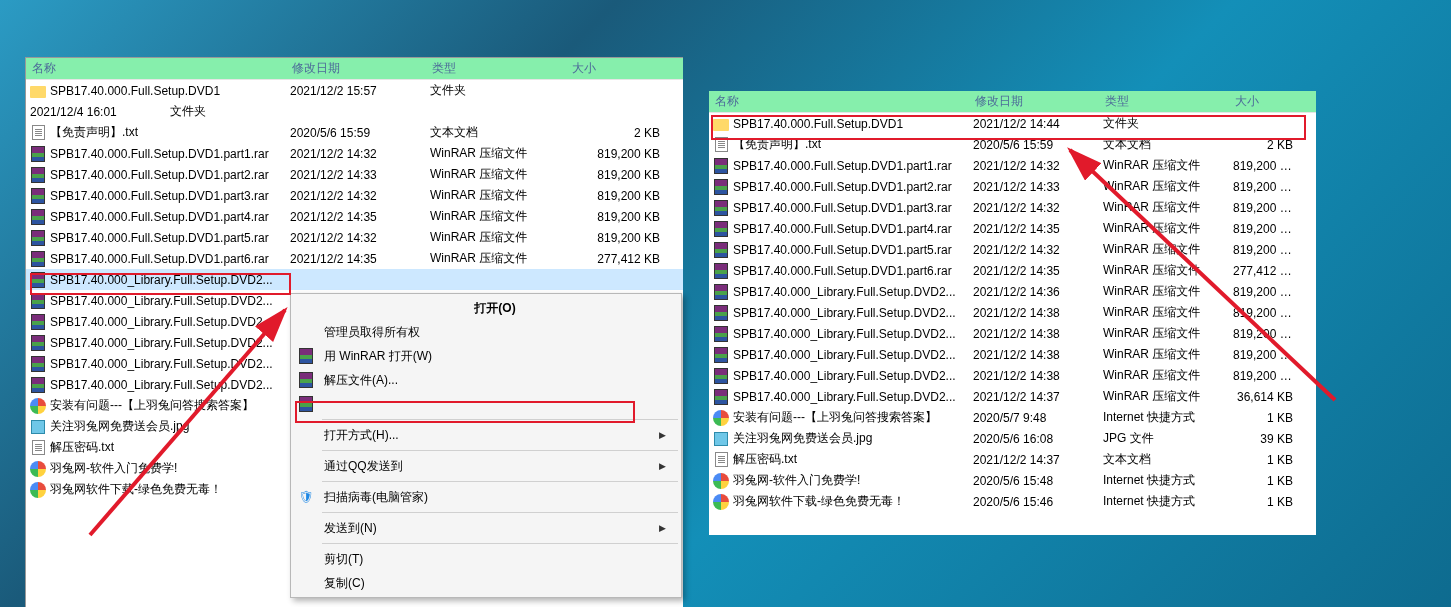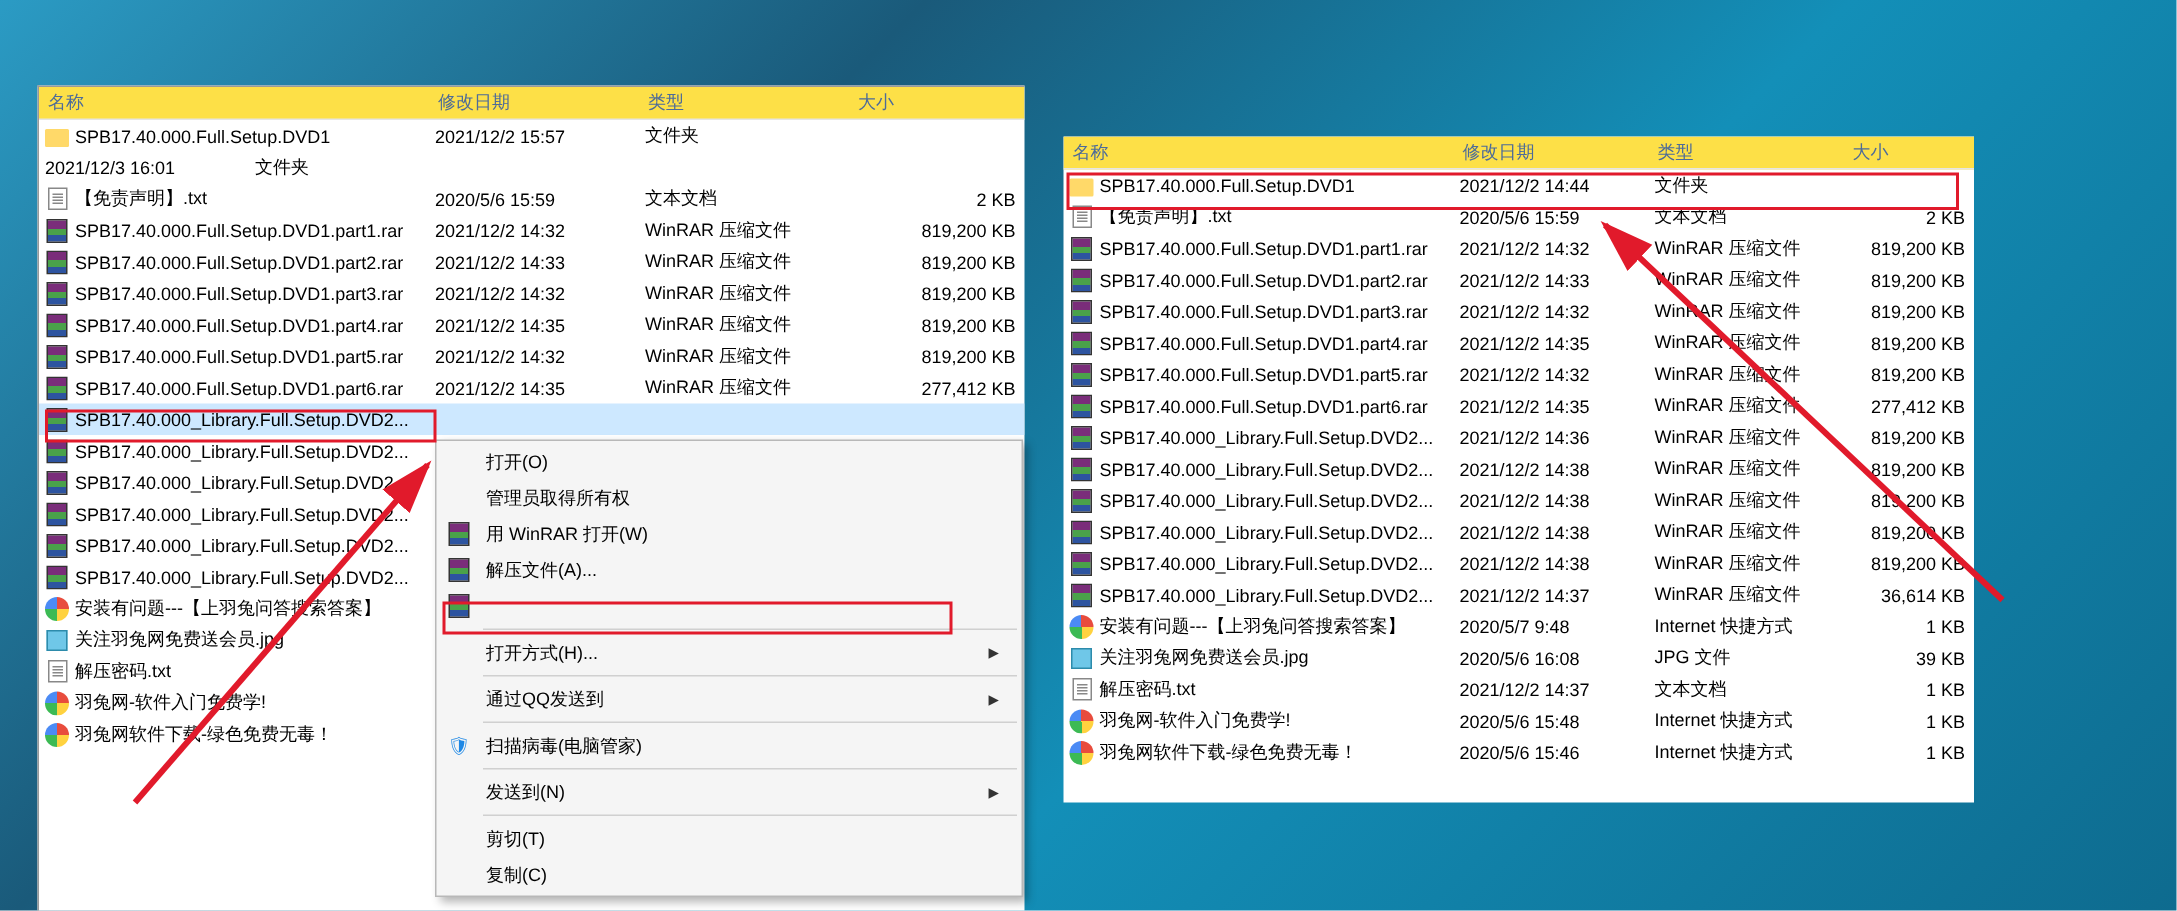--- a/index.html
+++ b/index.html
@@ -14,34 +14,34 @@
   }
   .window {
     position: absolute;
     background: #fff;
     overflow: hidden;
   }
   .left-window { left: 25px; top: 57px; width: 658px; height: 550px; border-top: 1px solid #999; border-left: 1px solid #999; }
   .right-window { left: 709px; top: 91px; width: 607px; height: 444px; }
   .header-row {
     display: flex;
-    background: #fde047;
+    background: #86efac;
     color: #4d6b99;
     height: 22px;
     align-items: center;
     border-bottom: 1px solid #e5e5e5;
   }
   .header-row .col { padding: 0 6px; white-space: nowrap; overflow: hidden; }
   .row {
     display: flex;
     height: 21px;
     align-items: center;
     color: #000;
     white-space: nowrap;
-    padding-right: 2px;
+    padding-right: 19px;
   }
   .row.selected { background: #cde8ff; }
   .row .cell { padding: 0 4px; white-space: nowrap; overflow: hidden; text-overflow: ellipsis; }
   .col-name { display: flex; align-items: center; gap: 4px; overflow: hidden; }
   .icon {
     width: 16px; height: 16px; flex: 0 0 16px;
     display: inline-flex; align-items: center; justify-content: center;
     font-size: 12px;
   }
   .icon-folder { background: #ffd969; border-radius: 1px; height: 12px; width: 16px; margin-top:2px;}
@@ -77,21 +77,21 @@
   .ctxitem {
     display: flex;
     align-items: center;
     height: 24px;
     padding: 0 14px 0 4px;
     gap: 8px;
   }
   .ctxitem .ctxicon { width: 20px; display:flex; justify-content:center;}
   .ctxitem .arrow { margin-left:auto; color:#333;}
   .ctxsep { height: 1px; background: #d0d0d0; margin: 3px 2px 3px 30px;}
-  .ctxitem.bold { font-weight: normal;}
+  .ctxitem.bold { font-weight: bold; justify-content: center;}
   .redbox {
     position: absolute;
     border: 2px solid #e11a2b;
     z-index: 30;
     pointer-events: none;
   }
   .arrow-svg { position:absolute; z-index: 25; pointer-events:none;}
 </style>
 </head>
 <body>
@@ -109,21 +109,21 @@
           <span class="icon">
             <span class="icon-folder"></span>
           </span>
           <span>SPB17.40.000.Full.Setup.DVD1</span>
         </div>
         <div class="cell L-date">2021/12/2 15:57</div>
         <div class="cell L-type">文件夹</div>
         <div class="cell L-size"></div>
       </div>
       <div class="row">
-        <div class="cell L-date">2021/12/3 16:01</div>
+        <div class="cell L-date">2021/12/4 16:01</div>
         <div class="cell L-type">文件夹</div>
         <div class="cell L-size"></div>
       </div>
       <div class="row">
         <div class="cell col-name L-name">
           <span class="icon">
             <span class="icon-txt"></span>
           </span>
           <span>【免责声明】.txt</span>
         </div>

